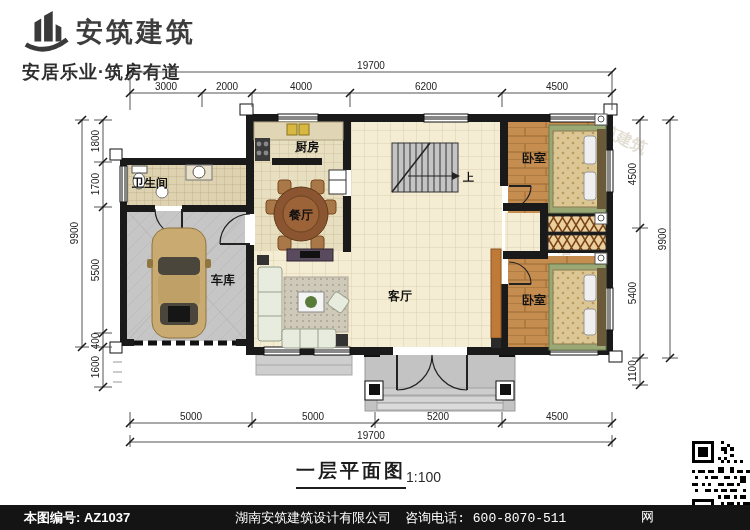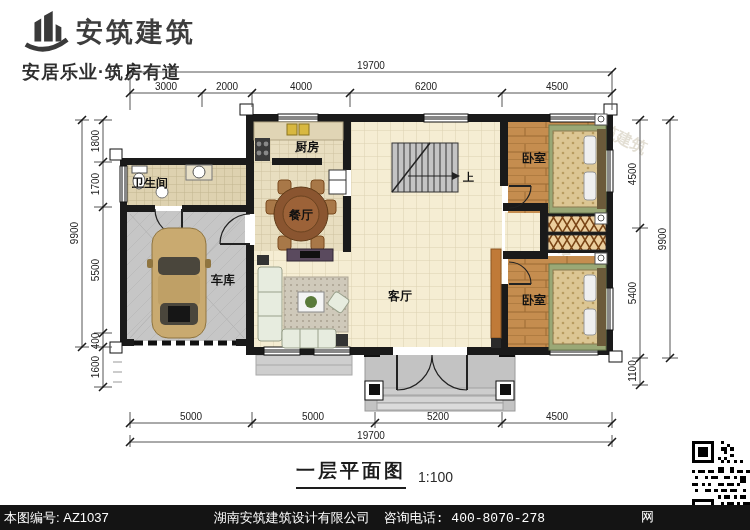--- a/index.html
+++ b/index.html
@@ -10,28 +10,28 @@
   .hdr-row{display:flex;align-items:center;gap:6px;}
   .brand{font-size:27px;font-weight:bold;color:#3d3d3d;letter-spacing:3px;}
   .tagline{margin-top:4px;font-size:18px;font-weight:bold;color:#2e2e2e;letter-spacing:1px;}
   
   svg.plan{position:absolute;left:0;top:55px;width:750px;height:450px;}
   .dimtxt{font-size:10px;fill:#222;}
   .roomtxt{font-size:12px;font-weight:bold;fill:#111;}
   .uptxt{font-size:11px;font-weight:bold;fill:#111;}
   .wm{fill:#b9ae92;opacity:.4;font-weight:bold;}
   
-  .titleblock{position:absolute;left:296px;top:458px;display:flex;align-items:flex-end;gap:12px;}
+  .titleblock{position:absolute;left:296px;top:458px;display:flex;align-items:flex-end;}
   .title-main{font-size:19px;font-weight:bold;color:#1d1d1d;letter-spacing:3px;
               border-bottom:2.5px solid #1d1d1d;padding-bottom:3px;}
   .title-scale{font-size:14px;color:#2a2a2a;padding-bottom:4px;}
   
   .footer{position:absolute;left:0;bottom:0;width:750px;height:25px;background:#141414;
           display:flex;align-items:center;color:#fff;font-size:13px;}
-  .footer .sheet{margin-left:4px;white-space:nowrap;}
+  .footer .sheet{margin-left:24px;white-space:nowrap;font-weight:bold;}
   .footer .mid{margin-left:105px;display:flex;gap:14px;white-space:nowrap;font-family:Liberation Mono, monospace;}
   .footer .web{position:absolute;right:96px;bottom:4px;font-size:13px;}
   .qrbox{position:absolute;right:2px;bottom:1px;width:88px;height:96px;background:#fff;
          display:flex;align-items:center;justify-content:center;}
 </style>
 </head>
 <body>
 
 <div class="page">
 
@@ -404,18 +404,18 @@
           <rect x="2" y="20" width="3" height="3"></rect>
         <path d="M9 0h1v1H9z M11 1h1v1h-1z M9 2h2v1H9z M12 2h1v1h-1z M10 3h1v1h-1z M12 4h1v1h-1z M8 5h1v1H8z M10 5h1v1h-1z M9 6h1v1H9z M11 6h1v1h-1z M13 6h1v1h-1z M15 6h1v1h-1z M0 9h1v1H0z M2 9h2v1H2z M5 9h2v1H5z M8 8h2v2H8z M12 8h1v2h-1z M14 9h2v1h-2z M17 9h1v1h-1z M19 8h2v1h-2z M22 9h2v1h-2z M1 11h1v1H1z M4 11h1v1H4z M6 11h2v1H6z M10 11h2v1h-2z M13 11h1v1h-1z M15 11h2v2h-2z M18 11h1v1h-1z M20 11h2v1h-2z M23 11h1v1h-1z M0 13h2v1H0z M3 13h1v1H3z M5 13h1v1H5z M8 13h2v1H8z M11 13h2v1h-2z M14 13h1v1h-1z M18 13h2v1h-2z M21 13h1v1h-1z M23 13h1v1h-1z M1 15h1v1H1z M4 15h2v1H4z M7 15h1v1H7z M9 15h2v1H9z M12 15h2v1h-2z M16 15h1v1h-1z M18 15h1v1h-1z M20 15h2v1h-2z M23 15h1v1h-1z M8 17h1v1H8z M10 17h2v1h-2z M13 17h1v1h-1z M15 17h2v1h-2z M19 17h1v1h-1z M22 17h1v1h-1z M9 19h1v1H9z M11 19h2v1h-2z M14 19h1v1h-1z M16 19h2v1h-2z M20 19h2v1h-2z M8 21h2v1H8z M12 21h1v1h-1z M14 21h2v1h-2z M18 21h1v1h-1z M21 21h2v1h-2z M9 23h1v1H9z M11 23h1v1h-1z M13 23h2v1h-2z M17 23h2v1h-2z M20 23h1v1h-1z M23 23h1v1h-1z"></path>
       </g>
     </svg>
   </div>
 
   <div class="footer">
     <span class="sheet">本图编号: AZ1037</span>
     <span class="mid">
       <span>湖南安筑建筑设计有限公司</span>
-      <span>咨询电话: 400-8070-278</span>
+      <span>咨询电话: 600-8070-511</span>
     </span>
     <span class="web">网</span>
   </div>
 
 </div>
 
 </body></html>

